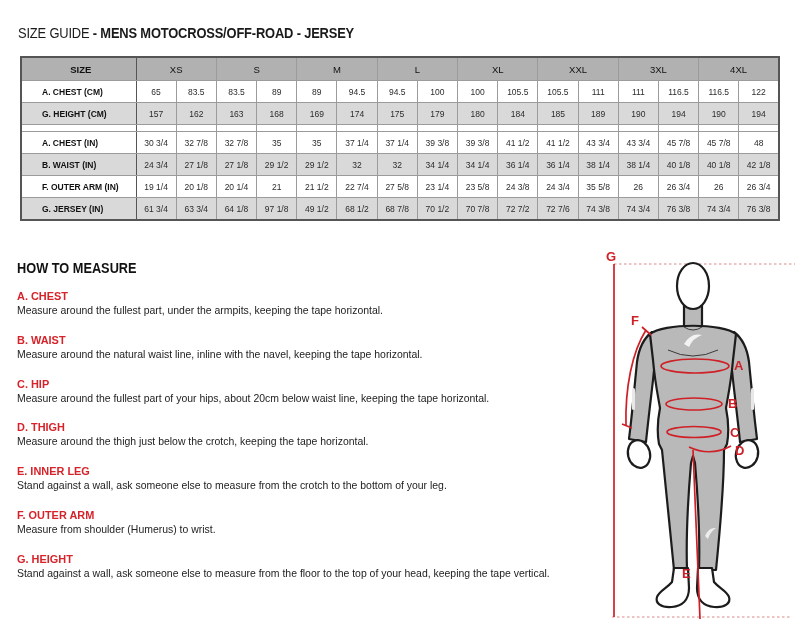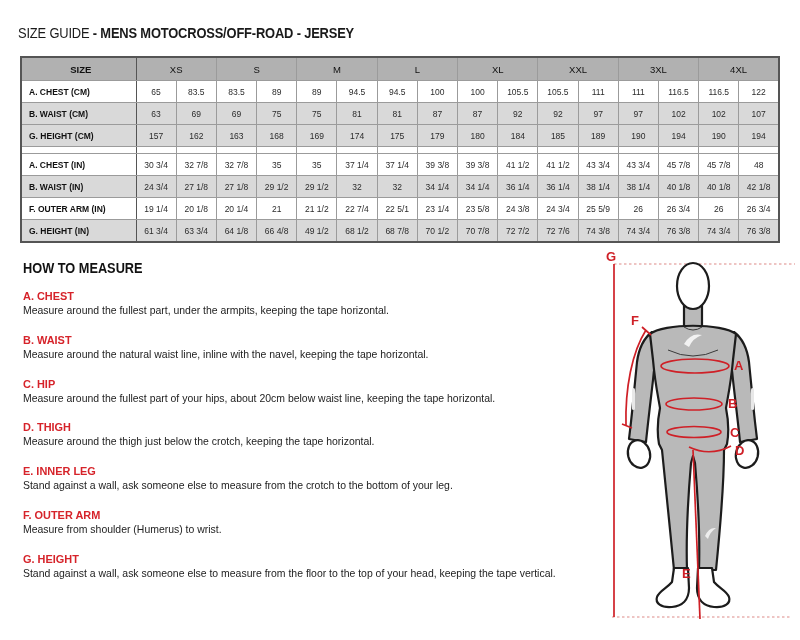--- a/index.html
+++ b/index.html
@@ -26,28 +26,28 @@
     font-size:8.5px; color:#2b2b2b; overflow:hidden; white-space:nowrap;
   }
   .size-table thead th {
     background:#b1b1b1; color:#111; font-weight:400; font-size:9.5px; height:22px;
     border-left:1px solid #555;
   }
   .size-table tbody td { height:21px; background:#ffffff; }
   .size-table tbody tr.alt td { background:#d9d9d9; }
   .size-table td.grp, .size-table th.grp { border-left:1px solid #555; }
   .size-table .label-col {
-    text-align:left; padding-left:7px; font-weight:700; color:#111;
+    text-align:left; padding-left:20px; font-weight:700; color:#111;
     border-right:1px solid #555;
   }
   .size-table thead .label-col { text-align:center; padding-left:4px;margin-left:14px; }
   .size-table tr.spacer td { height:6px; background:#ffffff; }
 
   
-  .measure-section { position:absolute; left:23px; top:260px; width:578px; }
+  .measure-section { position:absolute; left:17px; top:260px; width:578px; }
   .measure-title {
     margin:0 0 14px 0; font-size:14.5px; font-weight:700; color:#111;
     transform:scaleX(0.88); transform-origin:0 50%; white-space:nowrap;
   }
   .measure-item { transform:scaleX(0.95); transform-origin:0 0; }
   .measure-item h3 { margin:0 0 2px 0; font-size:11.5px; font-weight:700; color:#d6232a; }
   .measure-item p  { margin:0 0 16px 0; font-size:11px; line-height:1.25; color:#222; }
 
   
   .figure-wrap { position:absolute; left:598px; top:248px; width:200px; height:390px; }
@@ -111,39 +111,20 @@
         <td class="grp">100</td>
         <td>105.5</td>
         <td class="grp">105.5</td>
         <td>111</td>
         <td class="grp">111</td>
         <td>116.5</td>
         <td class="grp">116.5</td>
         <td>122</td>
       </tr>
       <tr class="alt">
-        <td class="label-col">B. WAIST (CM)</td>
-        <td class="grp">63</td>
-        <td>69</td>
-        <td class="grp">69</td>
-        <td>75</td>
-        <td class="grp">75</td>
-        <td>81</td>
-        <td class="grp">81</td>
-        <td>87</td>
-        <td class="grp">87</td>
-        <td>92</td>
-        <td class="grp">92</td>
-        <td>97</td>
-        <td class="grp">97</td>
-        <td>102</td>
-        <td class="grp">102</td>
-        <td>107</td>
-      </tr>
-      <tr class="alt">
         <td class="label-col">G. HEIGHT (CM)</td>
         <td class="grp">157</td>
         <td>162</td>
         <td class="grp">163</td>
         <td>168</td>
         <td class="grp">169</td>
         <td>174</td>
         <td class="grp">175</td>
         <td>179</td>
         <td class="grp">180</td>
@@ -213,37 +194,37 @@
         <td>42 1/8</td>
       </tr>
       <tr>
         <td class="label-col">F. OUTER ARM (IN)</td>
         <td class="grp">19 1/4</td>
         <td>20 1/8</td>
         <td class="grp">20 1/4</td>
         <td>21</td>
         <td class="grp">21 1/2</td>
         <td>22 7/4</td>
-        <td class="grp">22 5/1</td>
+        <td class="grp">27 5/8</td>
         <td>23 1/4</td>
         <td class="grp">23 5/8</td>
         <td>24 3/8</td>
         <td class="grp">24 3/4</td>
-        <td>25 5/9</td>
+        <td>35 5/8</td>
         <td class="grp">26</td>
         <td>26 3/4</td>
         <td class="grp">26</td>
         <td>26 3/4</td>
       </tr>
       <tr class="alt">
-        <td class="label-col">G. HEIGHT (IN)</td>
+        <td class="label-col">G. JERSEY (IN)</td>
         <td class="grp">61 3/4</td>
         <td>63 3/4</td>
         <td class="grp">64 1/8</td>
-        <td>66 4/8</td>
+        <td>97 1/8</td>
         <td class="grp">49 1/2</td>
         <td>68 1/2</td>
         <td class="grp">68 7/8</td>
         <td>70 1/2</td>
         <td class="grp">70 7/8</td>
         <td>72 7/2</td>
         <td class="grp">72 7/6</td>
         <td>74 3/8</td>
         <td class="grp">74 3/4</td>
         <td>76 3/8</td>

